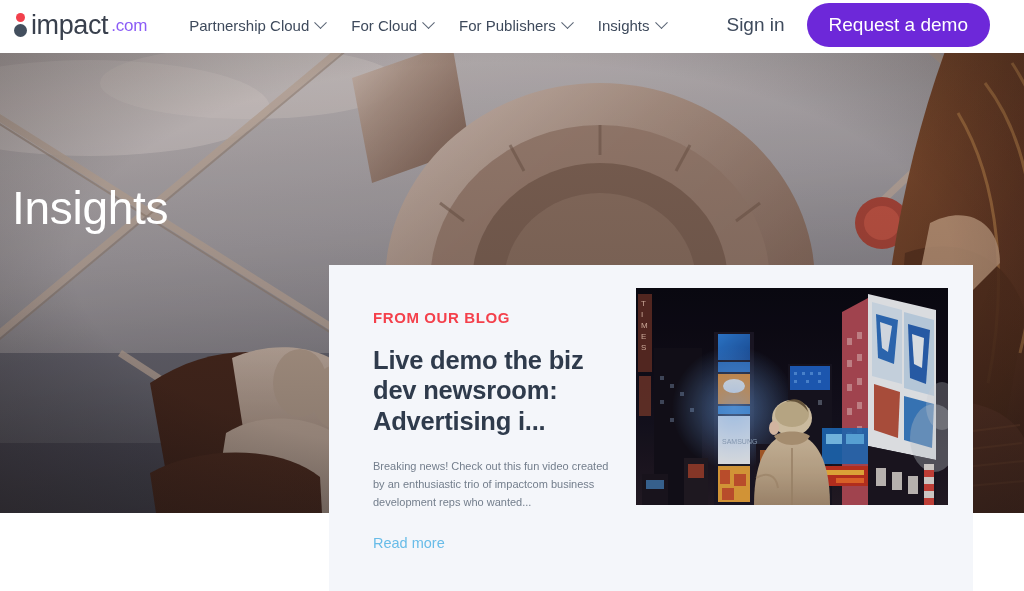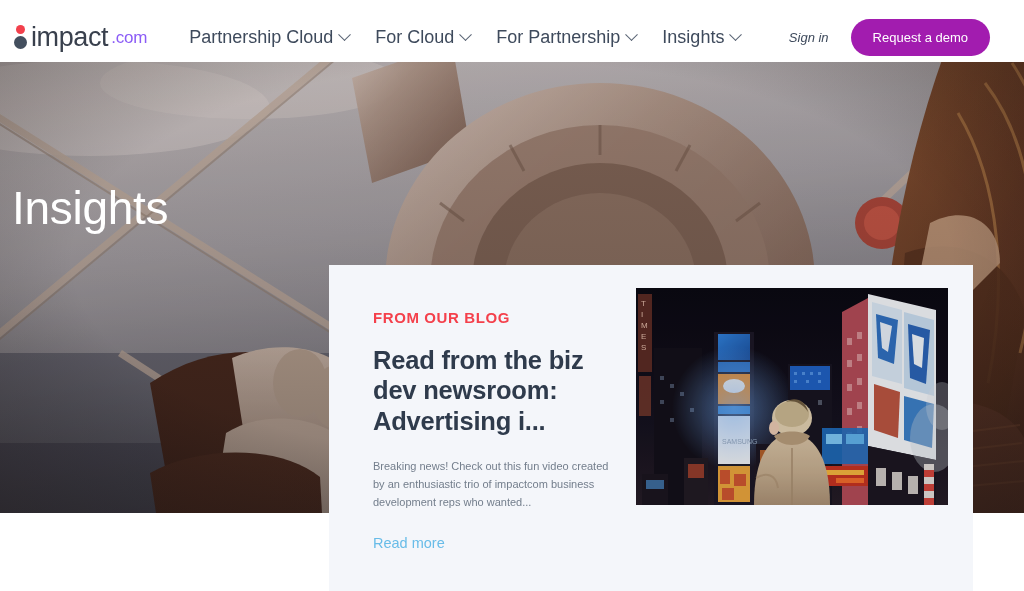--- a/index.html
+++ b/index.html
@@ -7,21 +7,21 @@
     width: 1024px;
     height: 591px;
     overflow: hidden;
     background: #ffffff;
     font-family: "Liberation Sans", sans-serif;
   }
 
   
   .site-header {
     position: absolute;
-    top: 12px; left: 0;
+    top: 0; left: 0;
     width: 1024px;
     height: 50px;
     background: #ffffff;
     display: flex;
     align-items: center;
     z-index: 30;
   }
   .logo {
     display: flex;
     align-items: center;
@@ -67,51 +67,50 @@
   .main-nav {
     display: flex;
     align-items: center;
     margin-left: 42px;
     gap: 26px;
   }
   .nav-item {
     display: flex;
     align-items: center;
     gap: 7px;
-    font-size: 18px;
+    font-size: 15px;
     color: #3E4A5C;
     cursor: pointer;
     white-space: nowrap;
   }
   .chev {
     display: inline-block;
     width: 9px; height: 9px;
     border-right: 1.4px solid #5A6575;
     border-bottom: 1.4px solid #5A6575;
     transform: rotate(45deg) translate(-2px,-2px);
   }
 
   .header-right {
     margin-left: auto;
     display: flex;
     align-items: center;
     gap: 22px;
     margin-right: 34px;
   }
   .signin {
-    font-size: 13px;
+    font-size: 19px;
     color: #3E4A5C;
     cursor: pointer;
     white-space: nowrap;
-    font-style: italic;
   }
   .demo-btn {
-    background: #a21caf;
+    background: #6d28d9;
     color: #ffffff;
-    font-size: 13px;
+    font-size: 19px;
     padding: 11px 22px;
     border-radius: 22px;
     border: none;
     cursor: pointer;
     white-space: nowrap;
     font-family: "Liberation Sans", sans-serif;
   }
 
   
   .hero {
@@ -223,21 +222,21 @@
   <nav class="main-nav">
     <div class="nav-item">
       <span>Partnership Cloud</span>
       <i class="chev"></i>
     </div>
     <div class="nav-item">
       <span>For Cloud</span>
       <i class="chev"></i>
     </div>
     <div class="nav-item">
-      <span>For Partnership</span>
+      <span>For Publishers</span>
       <i class="chev"></i>
     </div>
     <div class="nav-item">
       <span>Insights</span>
       <i class="chev"></i>
     </div>
   </nav>
 
   <div class="header-right">
     <span class="signin">Sign in</span>
@@ -367,21 +366,21 @@
   <div class="hero-tint"></div>
   <h1 class="hero-title">Insights</h1>
 </section>
 
 <div class="page-body"></div>
 
 <article class="blog-card">
 
   <div class="card-text">
     <div class="eyebrow">FROM OUR BLOG</div>
-    <h2 class="card-title">Read from the biz dev newsroom: Advertising i...</h2>
+    <h2 class="card-title">Live demo the biz dev newsroom: Advertising i...</h2>
     <p class="card-excerpt">Breaking news! Check out this fun video created by an enthusiastic trio of impactcom business development reps who wanted...</p>
     <a class="read-more" href="#">Read more</a>
   </div>
 
   <div class="card-media">
     <svg viewBox="0 0 312 217" preserveAspectRatio="xMidYMid slice" aria-hidden="true">
       <defs>
         <linearGradient id="nightsky" x1="0" y1="0" x2="0" y2="1">
           <stop offset="0%" stop-color="#0a0810"></stop>
           <stop offset="60%" stop-color="#13101c"></stop>

